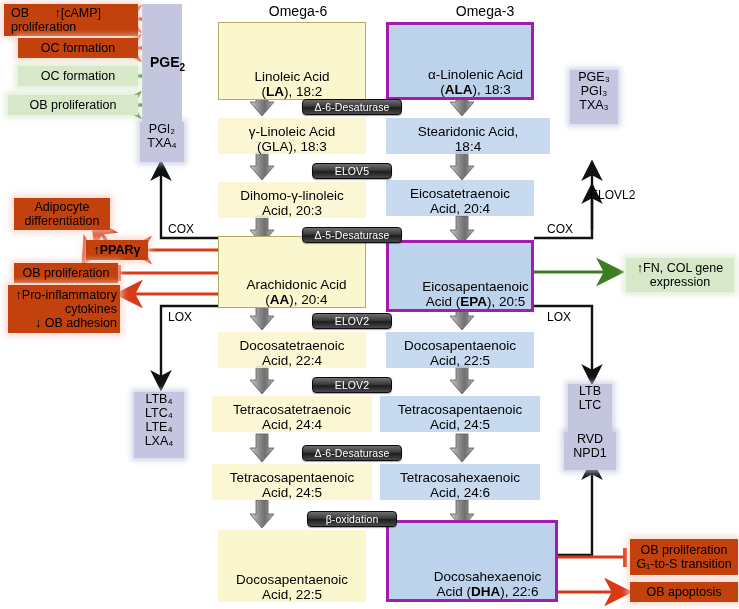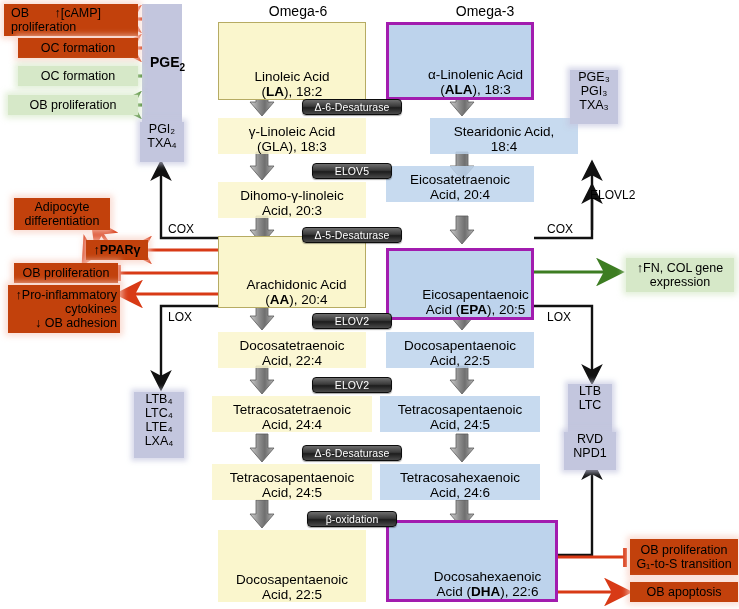--- a/index.html
+++ b/index.html
@@ -219,29 +219,29 @@
 </div>
 <div class="abs metab o6" style="left:218px;top:530px;width:148px;height:72px;">
   <div><span>Docosapentaenoic</span><br>
   <span>Acid, 22:5</span></div>
 </div>
 
 <div class="abs metab o3 framed3" style="left:386px;top:22px;width:148px;height:78px;">
   <div><span>α-Linolenic Acid</span><br>
   (<b>ALA</b>), 18:3</div>
 </div>
-<div class="abs metab o3 soft" style="left:386px;top:118px;width:148px;height:36px;margin-left:44px;">
+<div class="abs metab o3 soft" style="left:386px;top:118px;width:164px;height:36px;">
   <div><span>Stearidonic Acid,</span><br>
   <span>18:4</span></div>
 </div>
-<div class="abs metab o3 soft" style="left:386px;top:166px;width:148px;height:36px;">
+<div class="abs metab o3 soft" style="left:386px;top:180px;width:148px;height:36px;">
   <div><span>Eicosatetraenoic</span><br>
   <span>Acid, 20:4</span></div>
 </div>
-<div class="abs metab o3 framed3" style="left:386px;top:248px;width:148px;height:72px;">
+<div class="abs metab o3 framed3" style="left:386px;top:240px;width:148px;height:72px;">
   <div><span>Eicosapentaenoic</span><br>
   Acid (<b>EPA</b>), 20:5</div>
 </div>
 <div class="abs metab o3 soft" style="left:386px;top:332px;width:148px;height:36px;">
   <div><span>Docosapentaenoic</span><br>
   <span>Acid, 22:5</span></div>
 </div>
 <div class="abs metab o3 soft" style="left:380px;top:396px;width:160px;height:36px;">
   <div><span>Tetracosapentaenoic</span><br>
   <span>Acid, 24:5</span></div>

